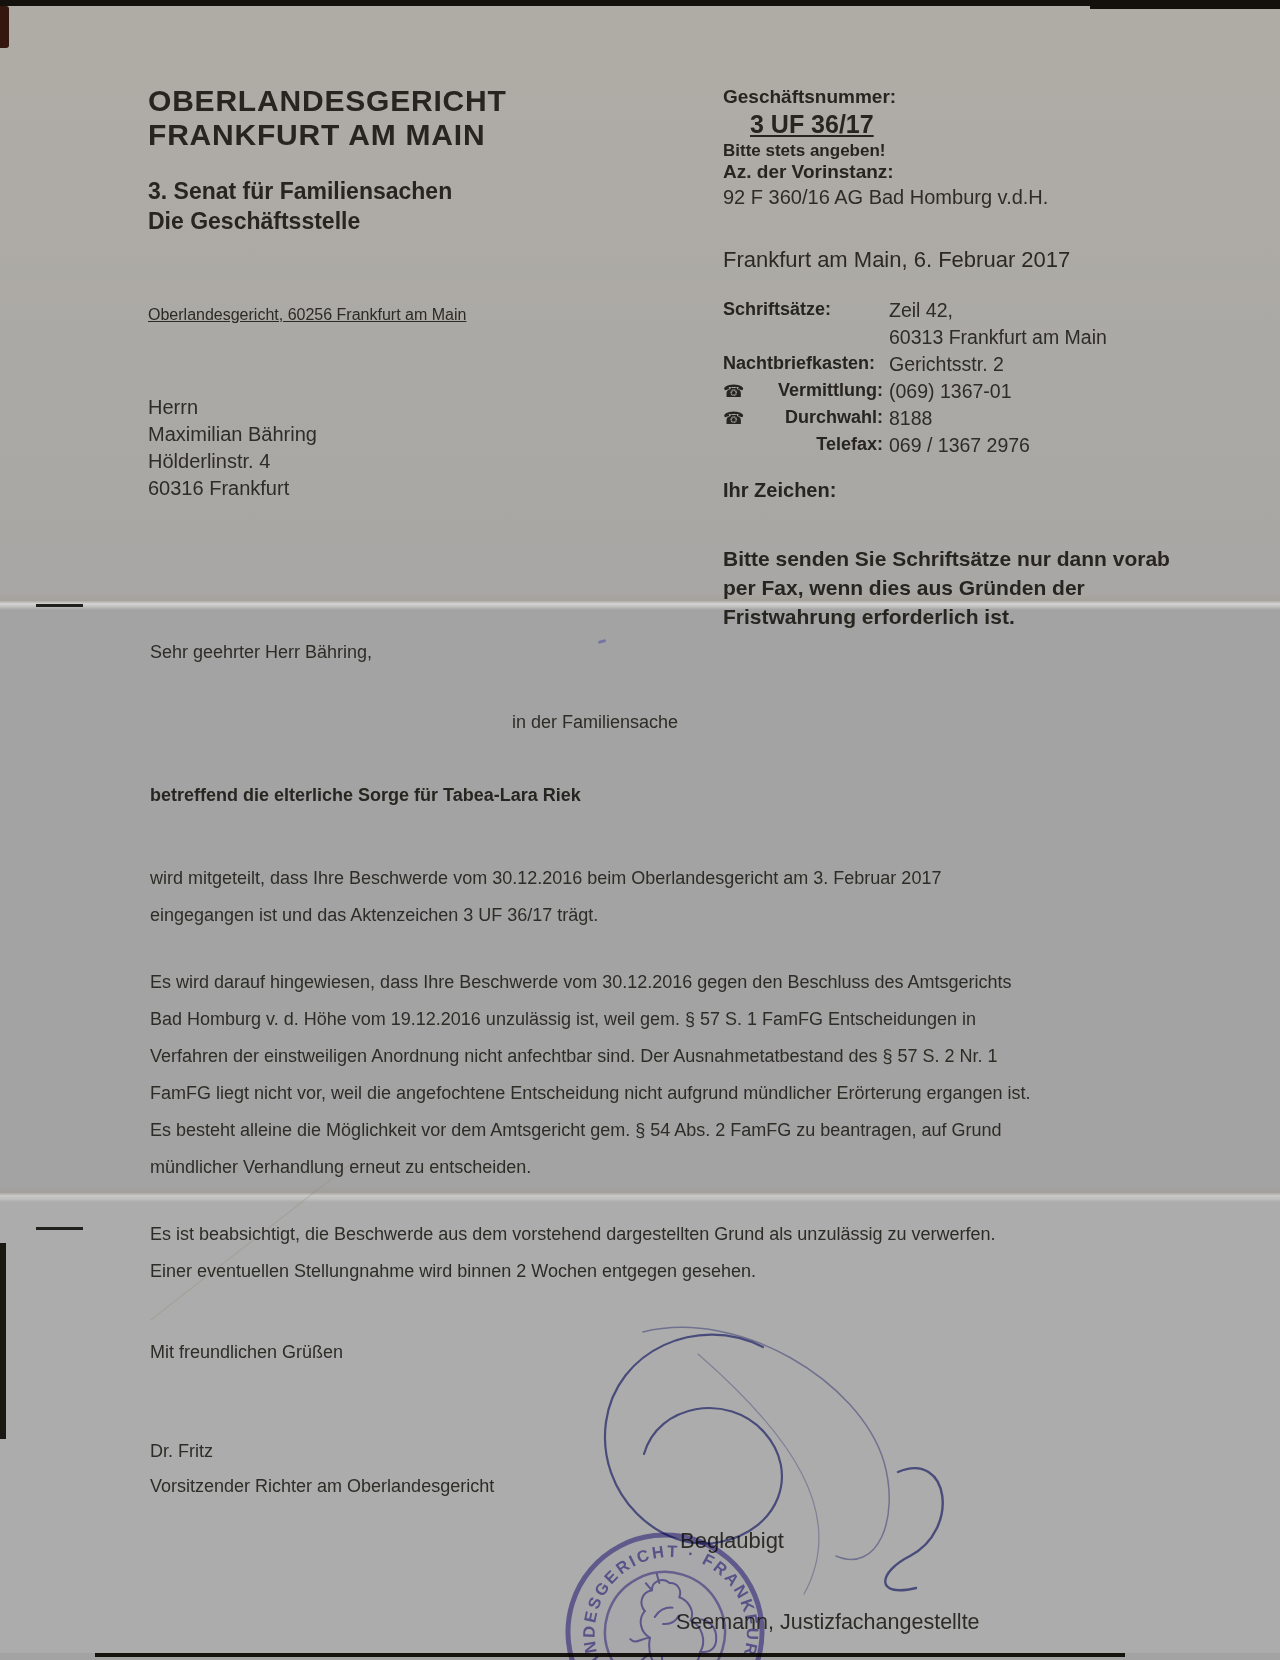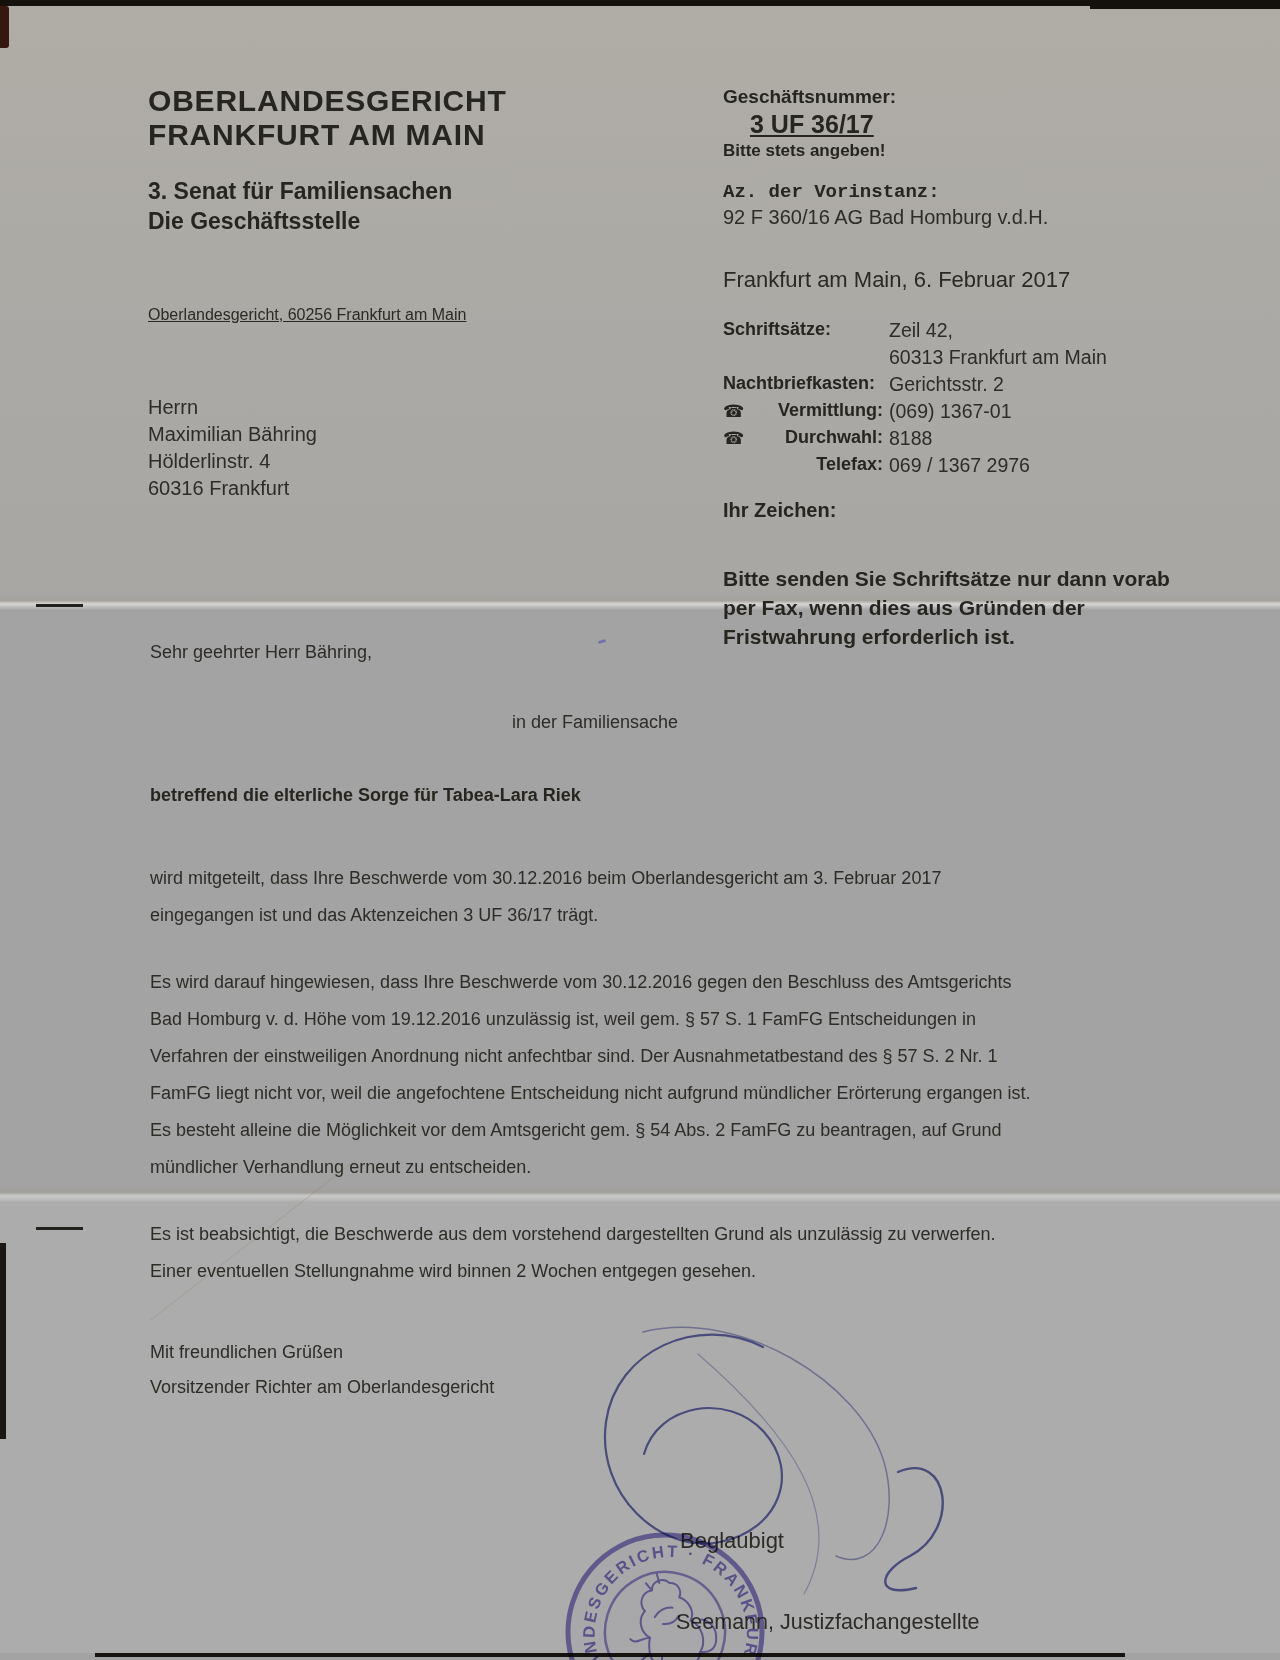--- a/index.html
+++ b/index.html
@@ -31,21 +31,21 @@
   
   .court-name{position:absolute;left:148px;top:84px;font-size:30px;line-height:34px;font-weight:700;color:#27251f;letter-spacing:0.8px;}
   .senate{position:absolute;left:148px;top:176px;font-size:23px;line-height:30px;font-weight:700;color:#27251f;}
   .return-address{position:absolute;left:148px;top:306px;font-size:16px;color:#2c2a25;text-decoration:underline;}
   .recipient{position:absolute;left:148px;top:394px;font-size:20px;line-height:27px;}
   
   .ref-col{position:absolute;left:723px;top:86px;width:460px;}
   .ref-label{font-size:19px;font-weight:700;color:#27251f;}
   .case-number{font-size:25px;font-weight:700;color:#27251f;text-decoration:underline;margin-top:2px;margin-left:27px;}
   .case-note{font-size:17px;font-weight:700;color:#27251f;margin-top:2px;}
-  .az-label{margin-top:20px;font-family:Liberation Mono, monospace;}
+  .az-label{}
   .az-value{font-size:20px;margin-top:3px;}
   .date-line{font-size:22px;margin-top:38px;color:#2b2924;}
   .contact{position:relative;margin-top:26px;height:164px;}
   .contact-row{position:relative;height:27px;}
   .c-icon{position:absolute;left:0;top:1px;font-size:17px;color:#27251f;}
   .c-label{position:absolute;left:0;width:160px;font-size:18px;font-weight:700;color:#27251f;white-space:nowrap;}
   .contact-row.label-right .c-label{text-align:right;}
   .c-value{position:absolute;left:166px;font-size:19.5px;white-space:nowrap;}
   .your-ref{margin-top:16px;font-size:20px;}
   .fax-notice{margin-top:42px;width:452px;font-size:21px;line-height:29px;font-weight:700;color:#27251f;}
@@ -145,20 +145,21 @@
     <div class="salutation">Sehr geehrter Herr Bähring,</div>
     <div class="intro">in der Familiensache</div>
     <div class="subject">betreffend die elterliche Sorge für Tabea-Lara Riek</div>
     <div class="paragraphs" id="paragraphs">
         <div class="para">wird mitgeteilt, dass Ihre Beschwerde vom 30.12.2016 beim Oberlandesgericht am 3. Februar 2017 eingegangen ist und das Aktenzeichen 3 UF 36/17 trägt.</div>
         <div class="para">Es wird darauf hingewiesen, dass Ihre Beschwerde vom 30.12.2016 gegen den Beschluss des Amtsgerichts Bad Homburg v. d. Höhe vom 19.12.2016 unzulässig ist, weil gem. § 57 S. 1 FamFG Entscheidungen in Verfahren der einstweiligen Anordnung nicht anfechtbar sind. Der Ausnahmetatbestand des § 57 S. 2 Nr. 1 FamFG liegt nicht vor, weil die angefochtene Entscheidung nicht aufgrund mündlicher Erörterung ergangen ist. Es besteht alleine die Möglichkeit vor dem Amtsgericht gem. § 54 Abs. 2 FamFG zu beantragen, auf Grund mündlicher Verhandlung erneut zu entscheiden.</div>
         <div class="para">Es ist beabsichtigt, die Beschwerde aus dem vorstehend dargestellten Grund als unzulässig zu verwerfen.
 Einer eventuellen Stellungnahme wird binnen 2 Wochen entgegen gesehen.</div>
       </div>
     <div class="closing">Mit freundlichen Grüßen</div>
+    <div class="sig-name">Dr. Fritz</div>
     <div class="sig-title">Vorsitzender Richter am Oberlandesgericht</div>
   </div>
 
   <div class="certified">Beglaubigt</div>
   <div class="clerk">Seemann, Justizfachangestellte</div>
 
   <svg class="signature-svg" width="450" height="330" viewBox="0 0 450 330">
     <g fill="none" stroke-linecap="round">
       <path d="M215,55 C150,22 68,58 58,130 C48,202 112,262 172,250 C232,238 252,180 216,140 C180,100 110,112 96,162" stroke="#474ba2" stroke-width="2.2" opacity="0.8"></path>
       <path d="M95,40 C192,16 312,90 336,170 C352,226 330,282 288,264" stroke="#6a6eb8" stroke-width="1.5" opacity="0.6"></path>

